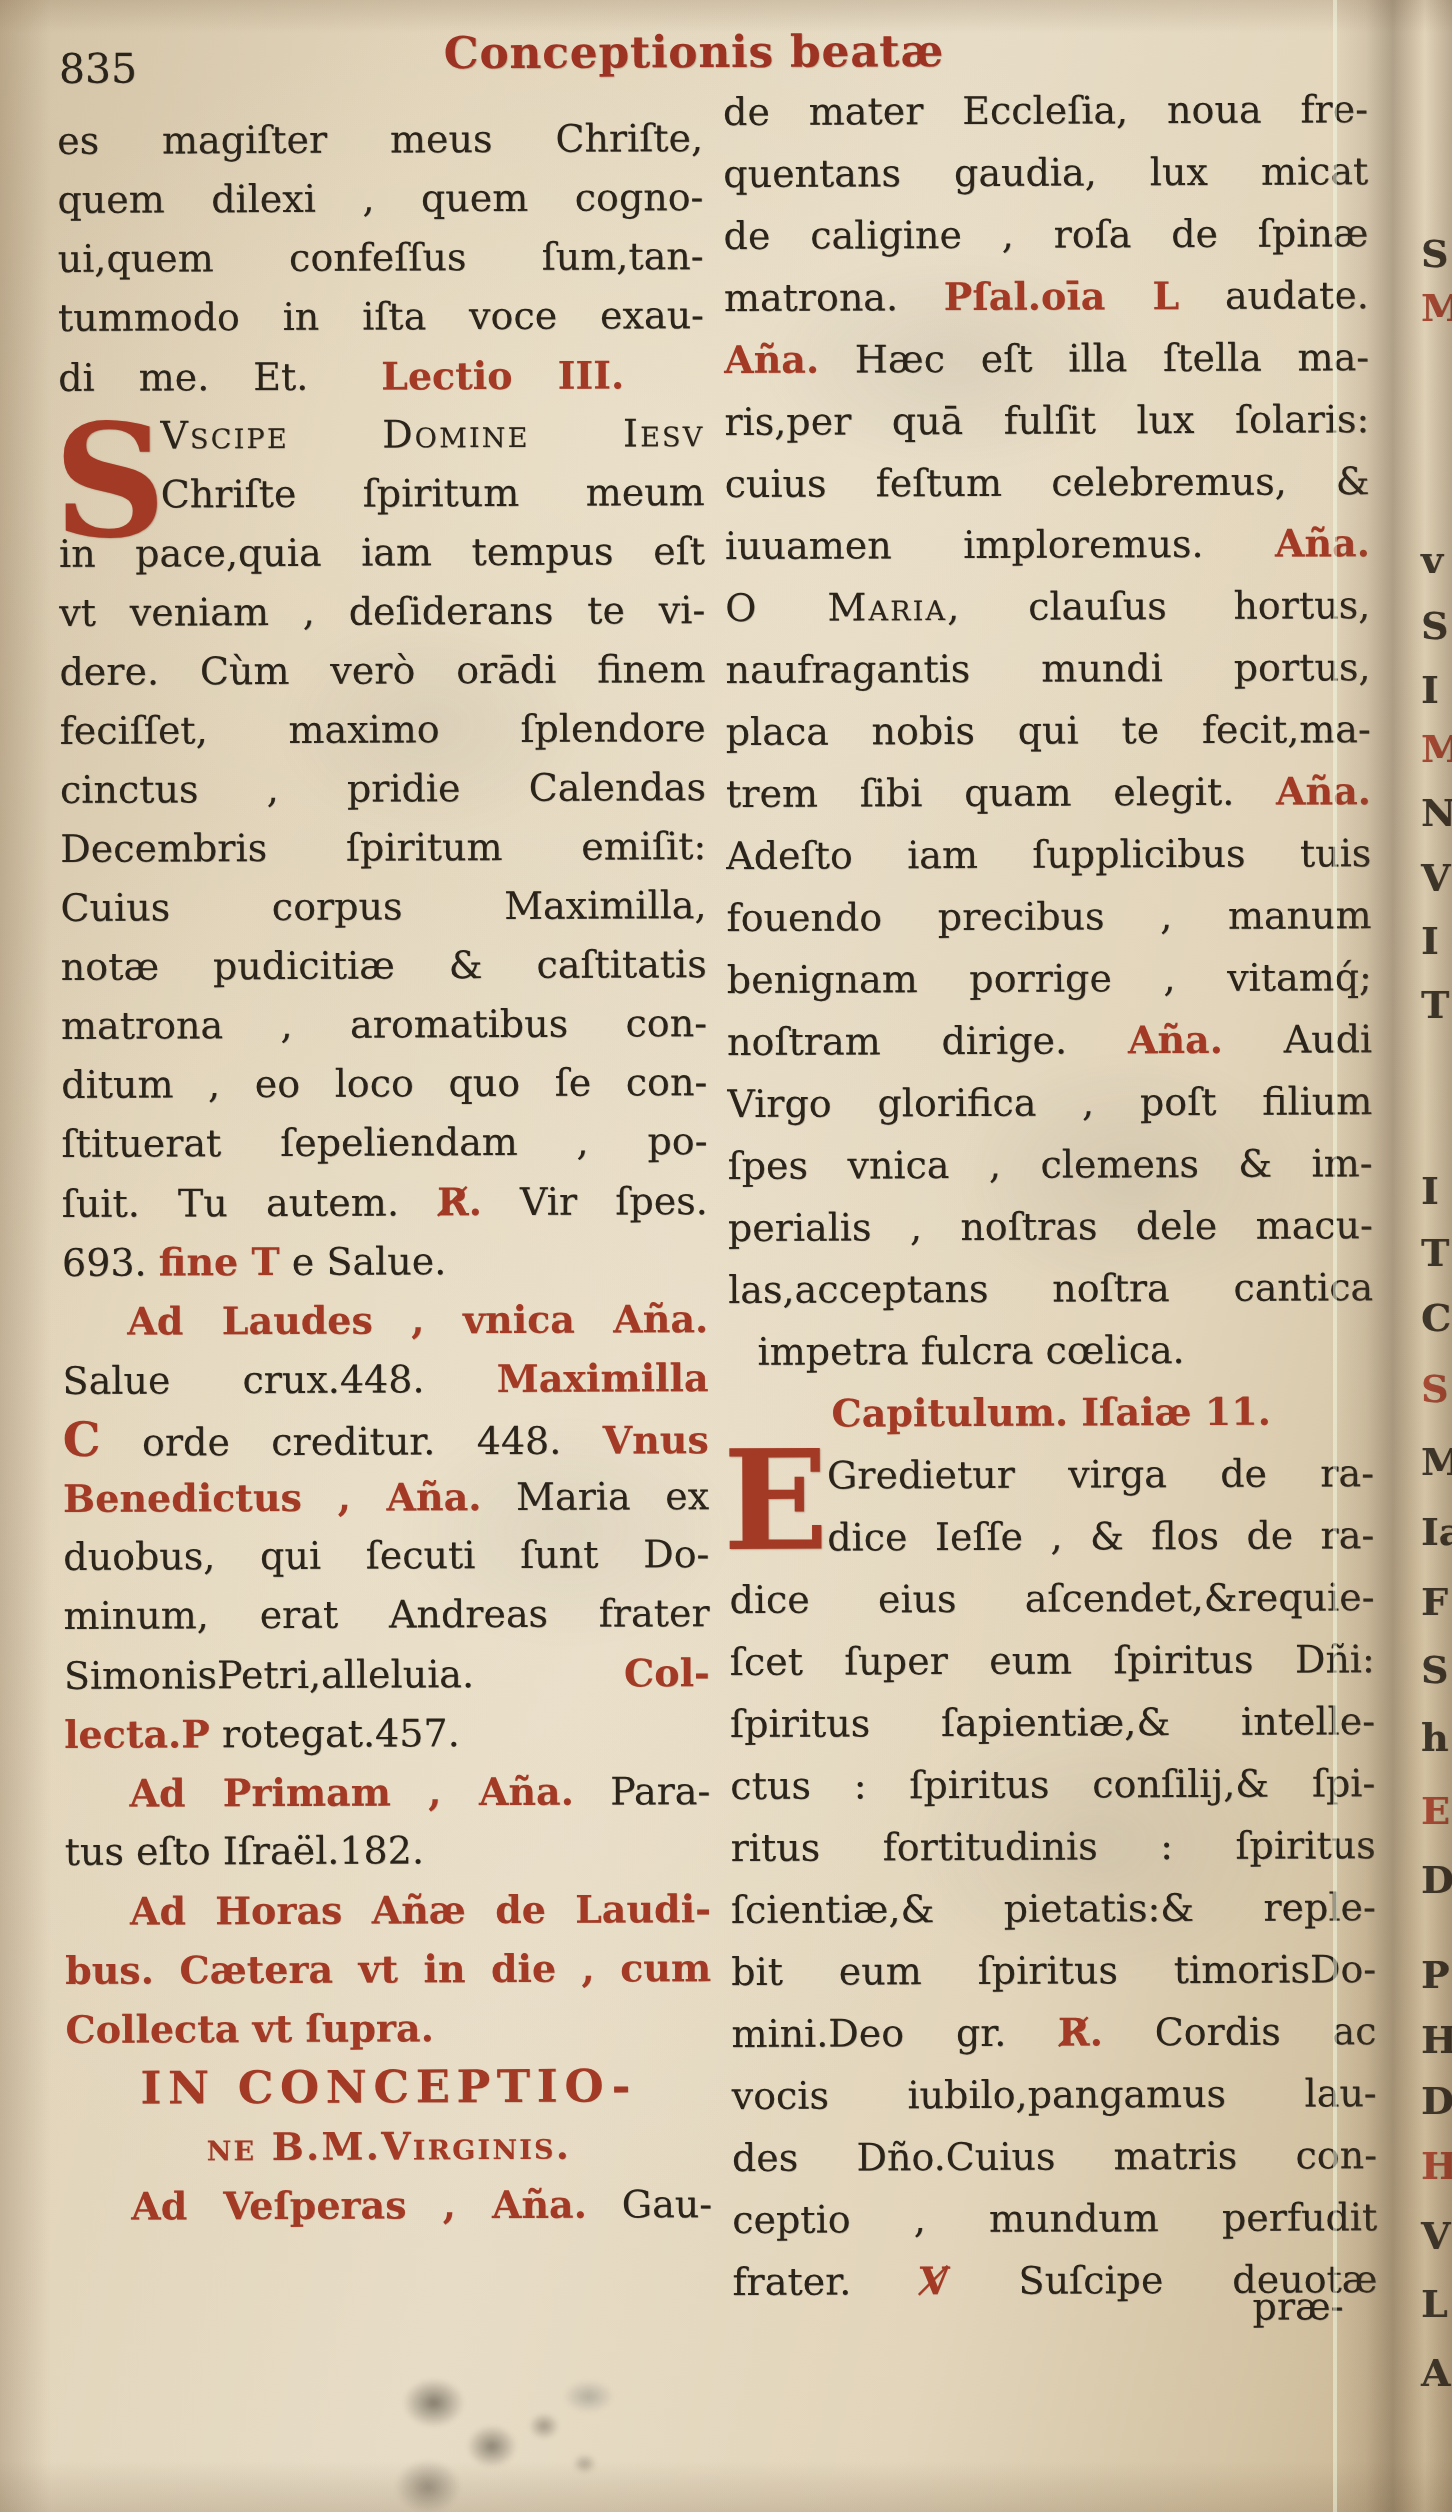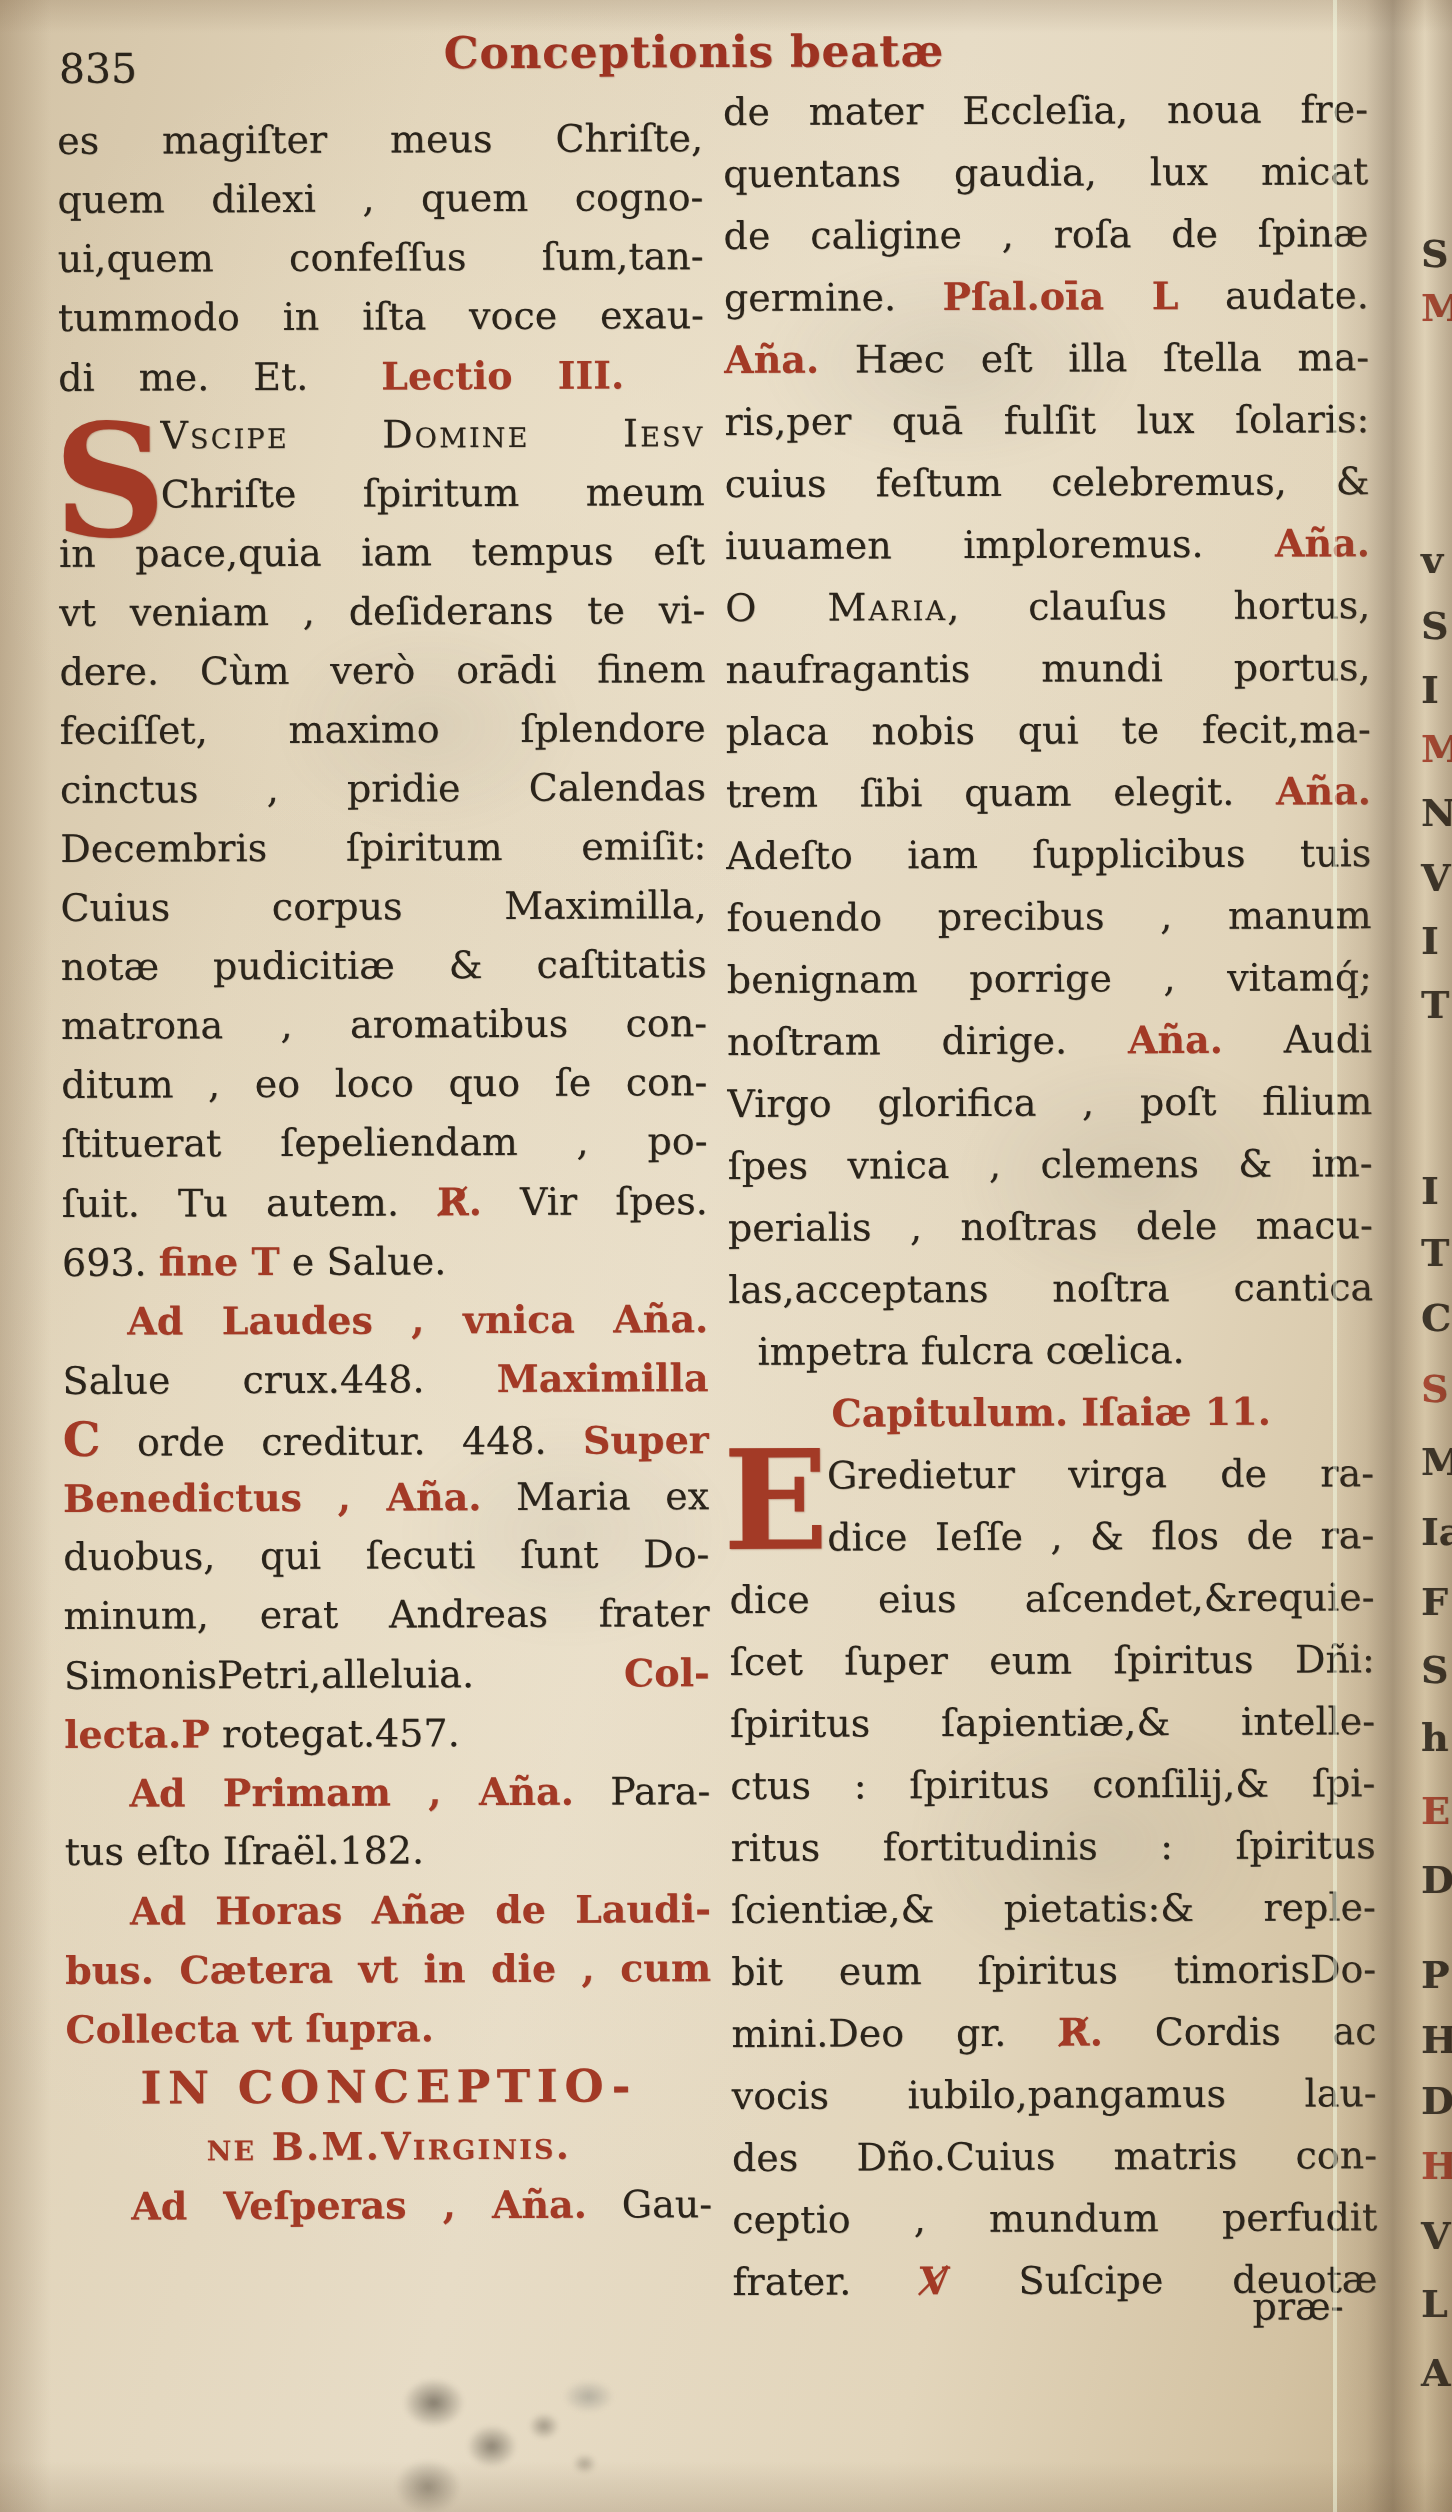--- a/index.html
+++ b/index.html
@@ -109,40 +109,40 @@
       <div class="tline"><span class="ink">Decembris ſpiritum emiſit:</span></div>
       <div class="tline"><span class="ink">Cuius corpus Maximilla,</span></div>
       <div class="tline"><span class="ink">notæ pudicitiæ &amp; caſtitatis</span></div>
       <div class="tline"><span class="ink">matrona , aromatibus con-</span></div>
       <div class="tline"><span class="ink">ditum , eo loco quo ſe con-</span></div>
       <div class="tline"><span class="ink">ſtituerat ſepeliendam , po-</span></div>
       <div class="tline"><span class="ink">ſuit. Tu autem.</span> <span class="red">R̸.</span> <span class="ink">Vir ſpes.</span></div>
       <div class="tline nj"><span class="ink">693.</span> <span class="red">fine T</span> <span class="ink">e Salue.</span></div>
       <div class="tline" style="margin-left: 65px;"><span class="red">Ad Laudes , vnica Aña.</span></div>
       <div class="tline"><span class="ink">Salue crux.448.</span> <span class="red">Maximilla</span></div>
-      <div class="tline"><span class="red lead">C</span> <span class="ink">orde creditur. 448.</span> <span class="red">Super</span></div>
+      <div class="tline"><span class="red lead">C</span> <span class="ink">orde creditur. 448.</span> <span class="red">Vnus</span></div>
       <div class="tline"><span class="red">Benedictus , Aña.</span> <span class="ink">Maria ex</span></div>
       <div class="tline"><span class="ink">duobus, qui ſecuti ſunt Do-</span></div>
       <div class="tline"><span class="ink">minum, erat Andreas frater</span></div>
       <div class="tline"><span class="ink">SimonisPetri,alleluia.</span> <span class="red">Col-</span></div>
       <div class="tline nj"><span class="red">lecta.P</span> <span class="ink">rotegat.457.</span></div>
       <div class="tline" style="margin-left: 65px;"><span class="red">Ad Primam , Aña.</span> <span class="ink">Para-</span></div>
       <div class="tline nj"><span class="ink">tus eſto Iſraël.182.</span></div>
       <div class="tline" style="margin-left: 65px;"><span class="red">Ad Horas Añæ de Laudi-</span></div>
       <div class="tline"><span class="red">bus. Cætera vt in die , cum</span></div>
       <div class="tline nj"><span class="red">Collecta vt ſupra.</span></div>
       <div class="tline ctr big"><span class="red">IN CONCEPTIO-</span></div>
       <div class="tline ctr"><span class="red sc">ne B.M.Virginis.</span></div>
       <div class="tline" style="margin-left: 65px;"><span class="red">Ad Veſperas , Aña.</span> <span class="ink">Gau-</span></div>
     </div>
   <div id="right-col" class="col">
       <div class="tline"><span class="ink">de mater Eccleſia, noua fre-</span></div>
       <div class="tline"><span class="ink">quentans gaudia, lux micat</span></div>
       <div class="tline"><span class="ink">de caligine , roſa de ſpinæ</span></div>
-      <div class="tline"><span class="ink">germine.</span> <span class="red">Pſal.oīa L</span> <span class="ink">audate.</span></div>
+      <div class="tline"><span class="ink">matrona.</span> <span class="red">Pſal.oīa L</span> <span class="ink">audate.</span></div>
       <div class="tline"><span class="red">Aña.</span> <span class="ink">Hæc eſt illa ſtella ma-</span></div>
       <div class="tline"><span class="ink">ris,per quā fulſit lux ſolaris:</span></div>
       <div class="tline"><span class="ink">cuius feſtum celebremus, &amp;</span></div>
       <div class="tline"><span class="ink">iuuamen imploremus.</span> <span class="red">Aña.</span></div>
       <div class="tline"><span class="ink sc">O Maria,</span> <span class="ink">clauſus hortus,</span></div>
       <div class="tline"><span class="ink">naufragantis mundi portus,</span></div>
       <div class="tline"><span class="ink">placa nobis qui te fecit,ma-</span></div>
       <div class="tline"><span class="ink">trem ſibi quam elegit.</span> <span class="red">Aña.</span></div>
       <div class="tline"><span class="ink">Adeſto iam ſupplicibus tuis</span></div>
       <div class="tline"><span class="ink">fouendo precibus , manum</span></div>

